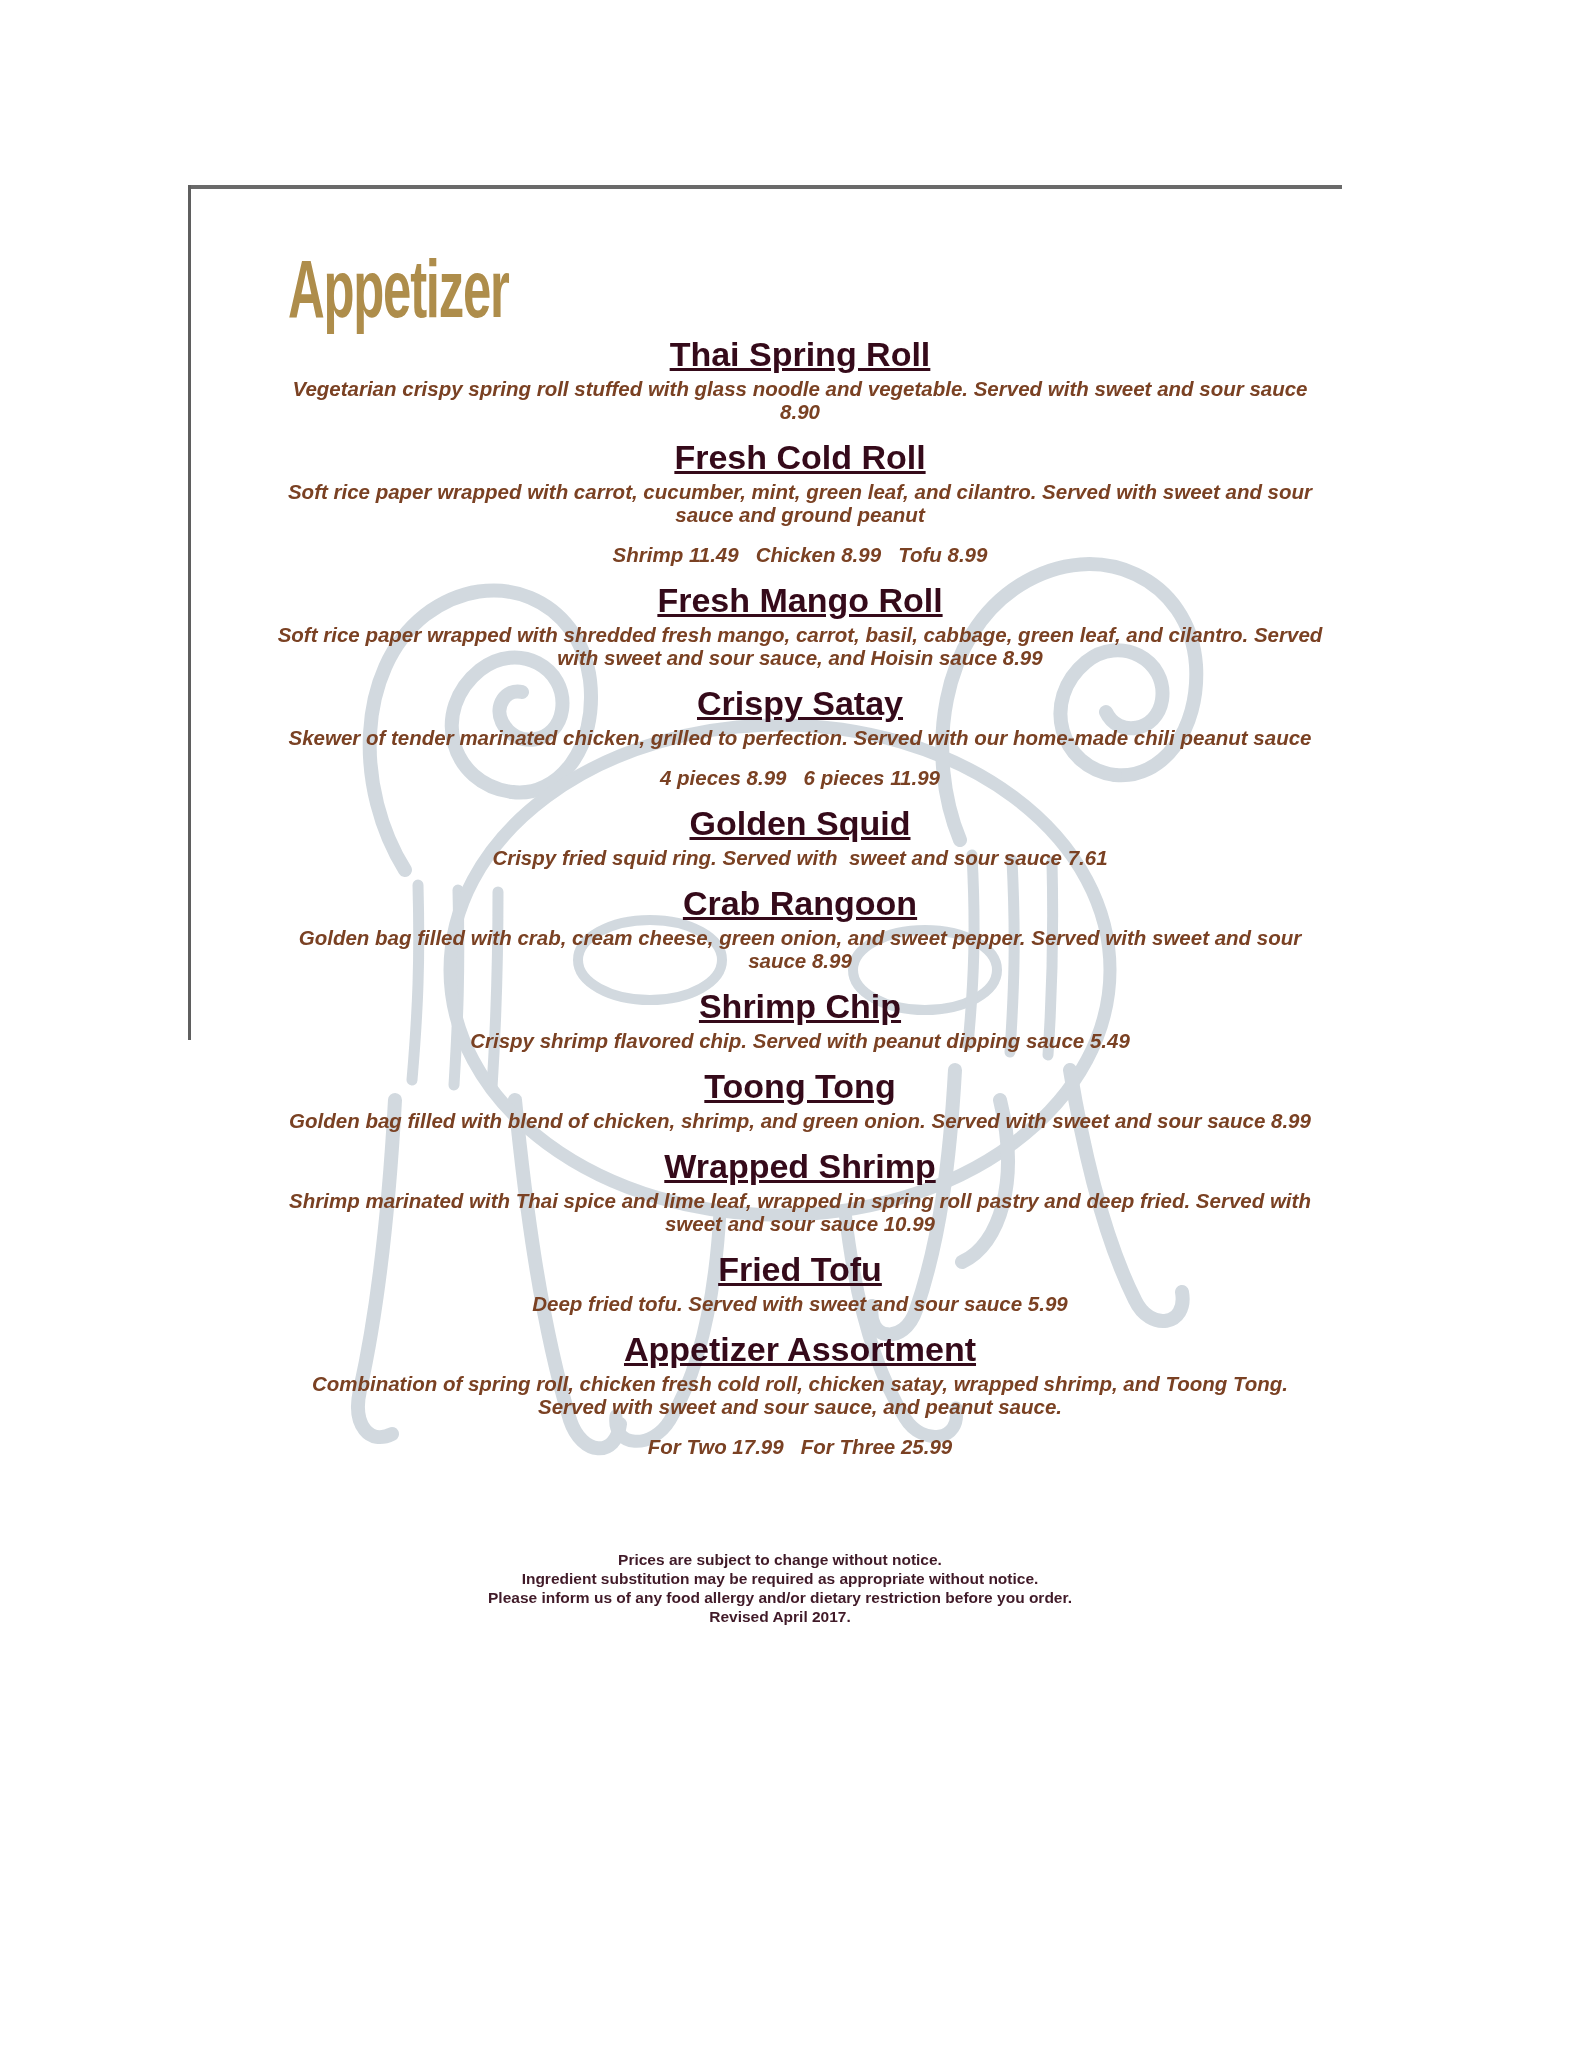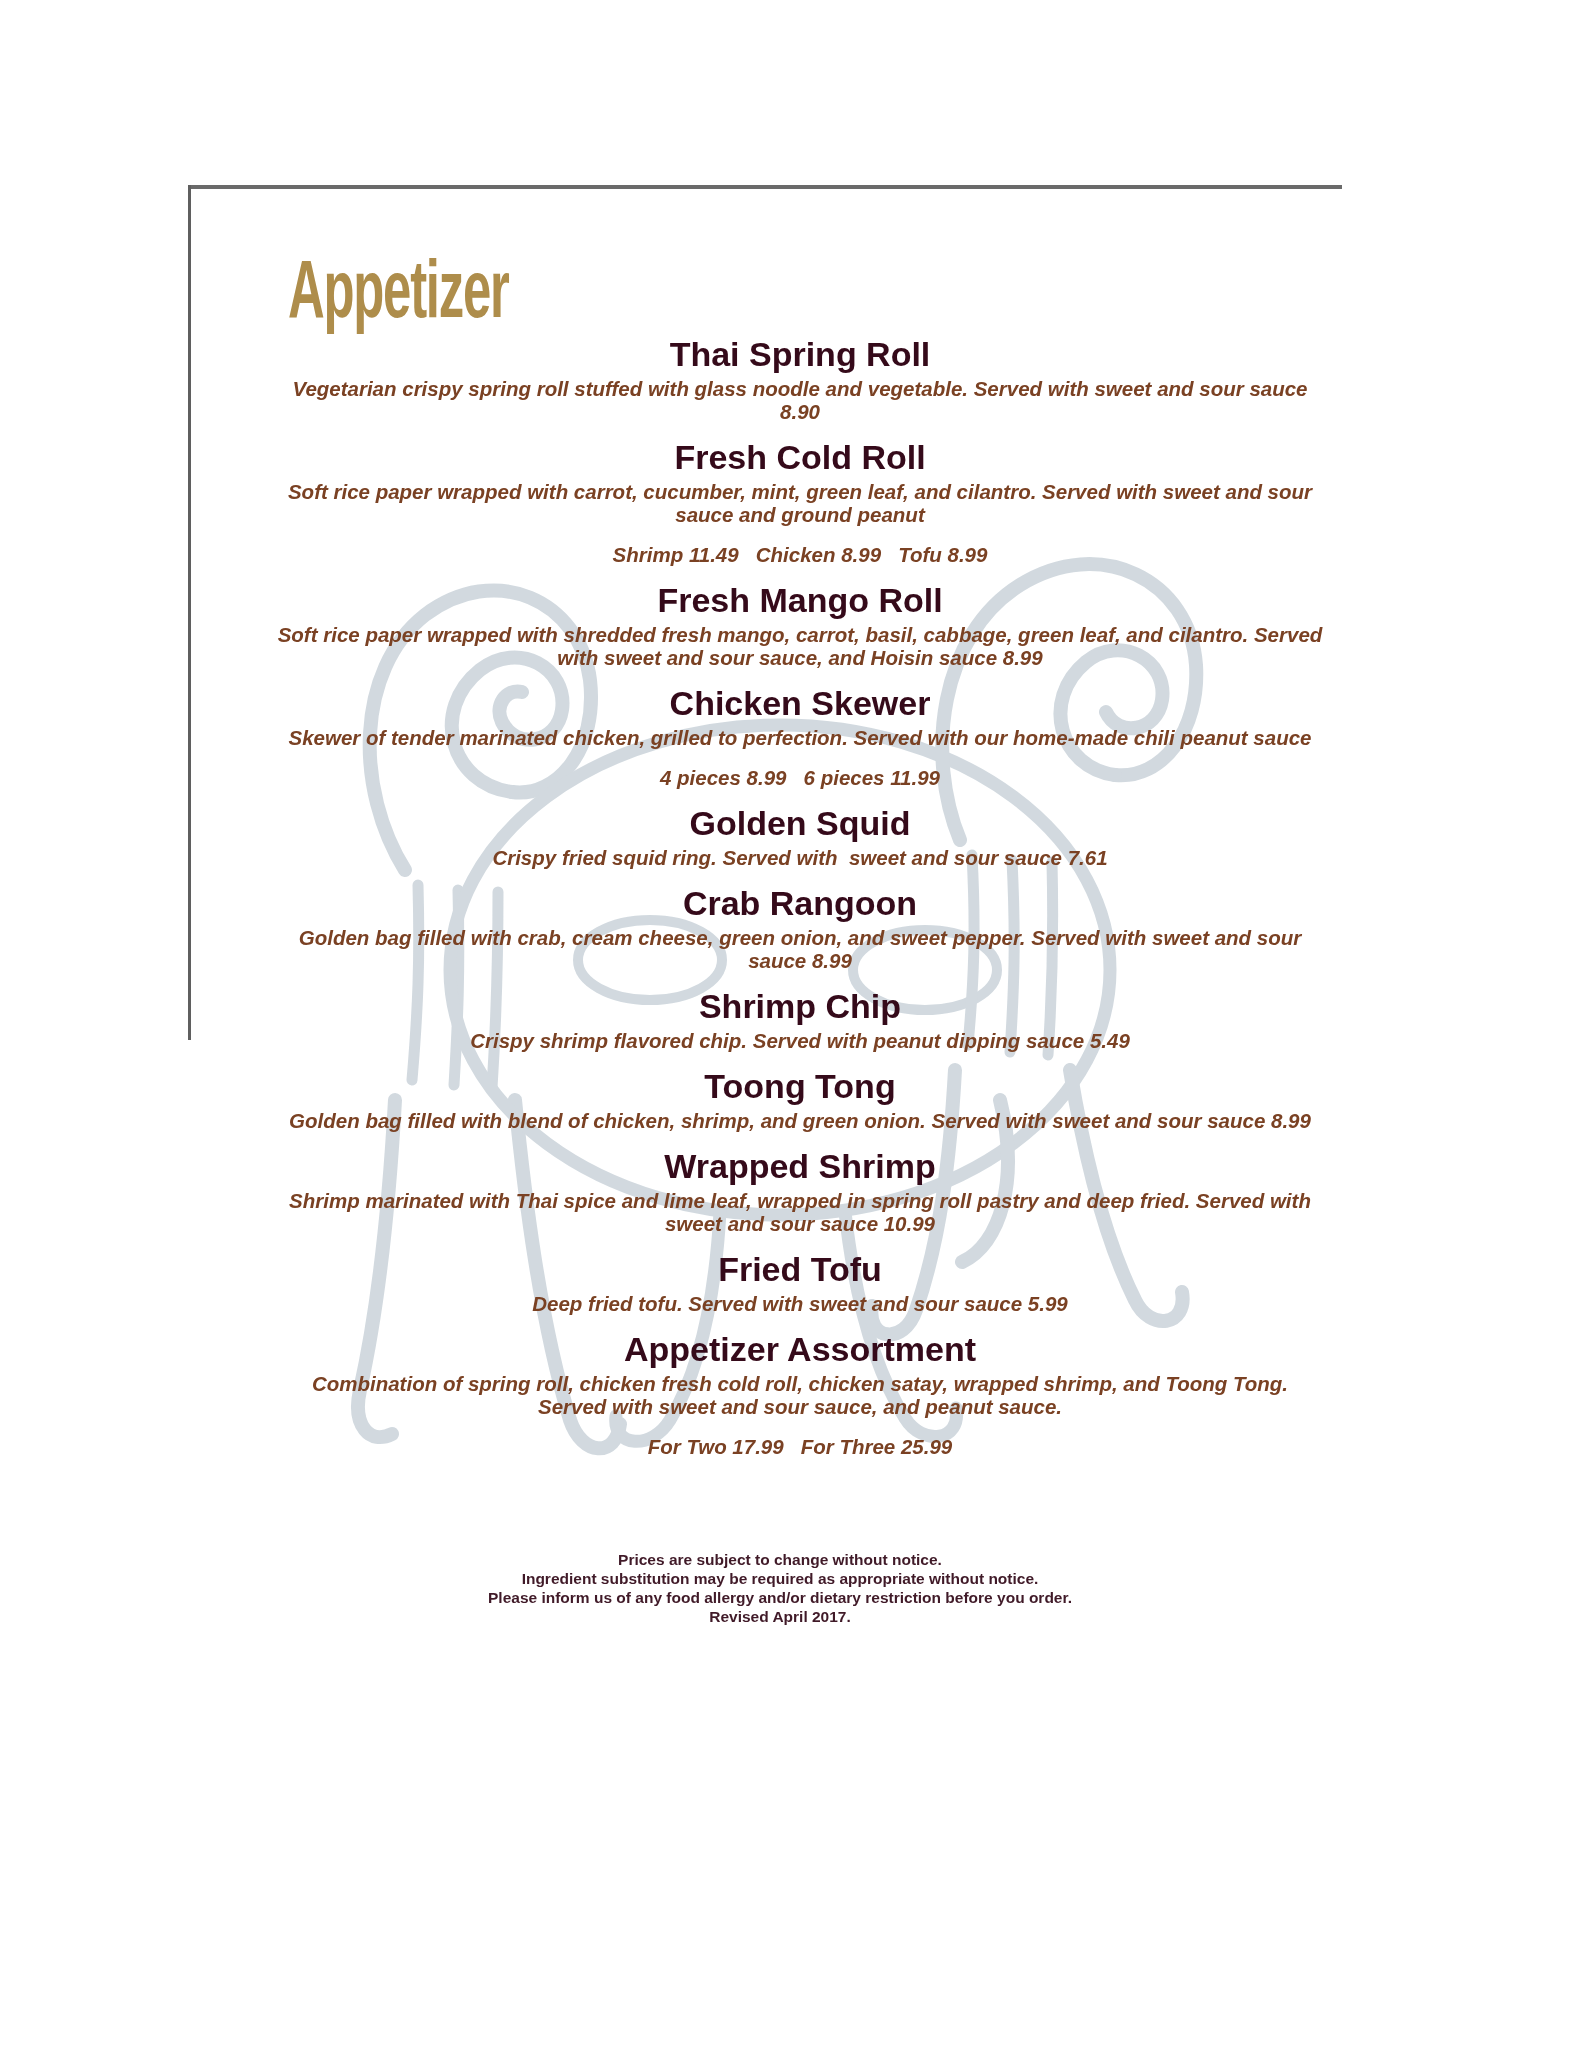--- a/index.html
+++ b/index.html
@@ -63,20 +63,21 @@
     text-align: center;
     z-index: 2;
   }
   .item { margin: 0 0 16px 0; }
   .item-name {
     margin: 0;
     font-size: 34px;
     line-height: 36px;
     font-weight: 700;
     color: #350a1a;
+    text-decoration: underline;
   }
   .item-desc {
     margin: 5px 0 0 0;
     font-size: 20.5px;
     line-height: 23px;
     font-weight: 700;
     font-style: italic;
     color: #7a4123;
     white-space: pre-wrap;
   }
@@ -155,21 +156,21 @@
     <p class="item-options">Shrimp 11.49   Chicken 8.99   Tofu 8.99</p>
   </div>
 
   <div class="item">
     <h3 class="item-name">Fresh Mango Roll</h3>
     <p class="item-desc">Soft rice paper wrapped with shredded fresh mango, carrot, basil, cabbage, green leaf, and cilantro. Served with sweet and sour sauce, and Hoisin sauce 8.99</p>
 
   </div>
 
   <div class="item">
-    <h3 class="item-name">Chicken Skewer</h3>
+    <h3 class="item-name">Crispy Satay</h3>
     <p class="item-desc">Skewer of tender marinated chicken, grilled to perfection. Served with our home-made chili peanut sauce</p>
     <p class="item-options">4 pieces 8.99   6 pieces 11.99</p>
   </div>
 
   <div class="item">
     <h3 class="item-name">Golden Squid</h3>
     <p class="item-desc">Crispy fried squid ring. Served with  sweet and sour sauce 7.61</p>
 
   </div>
 

